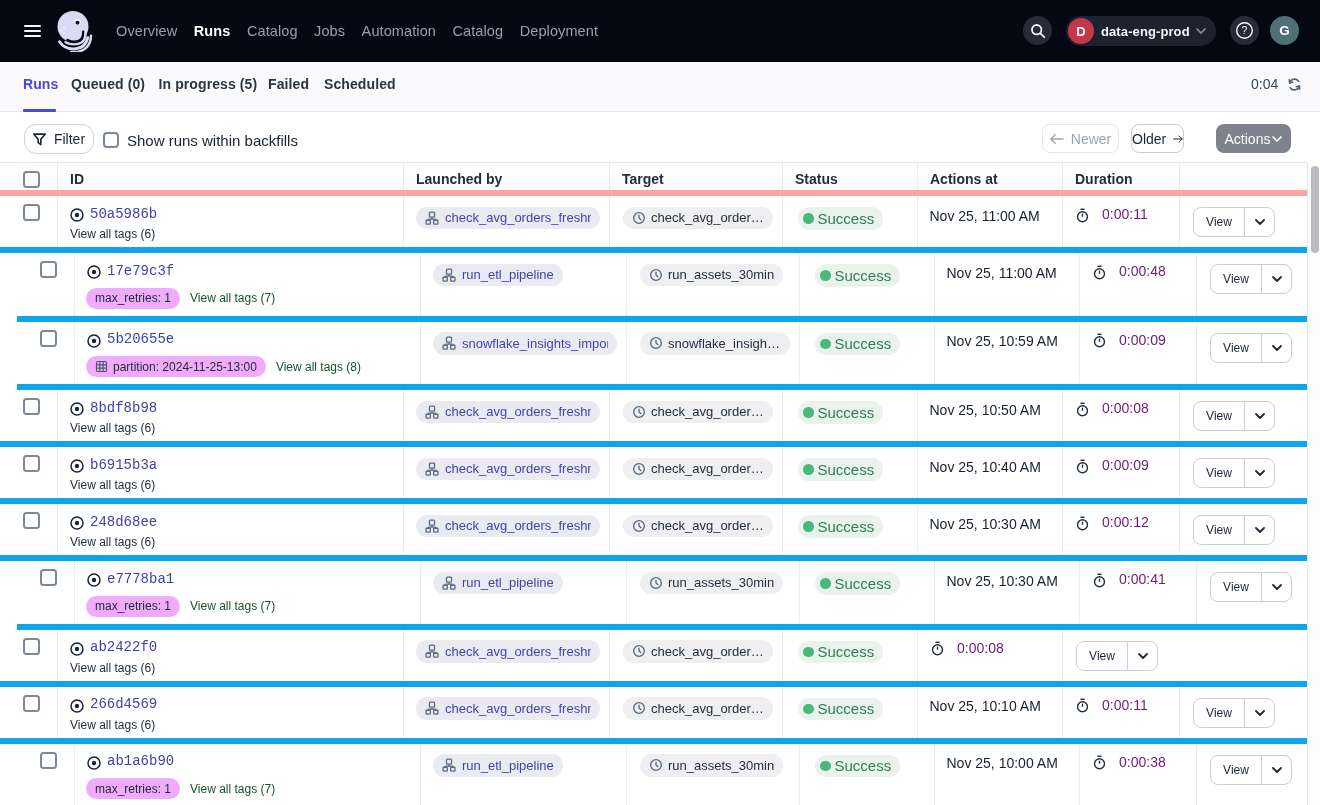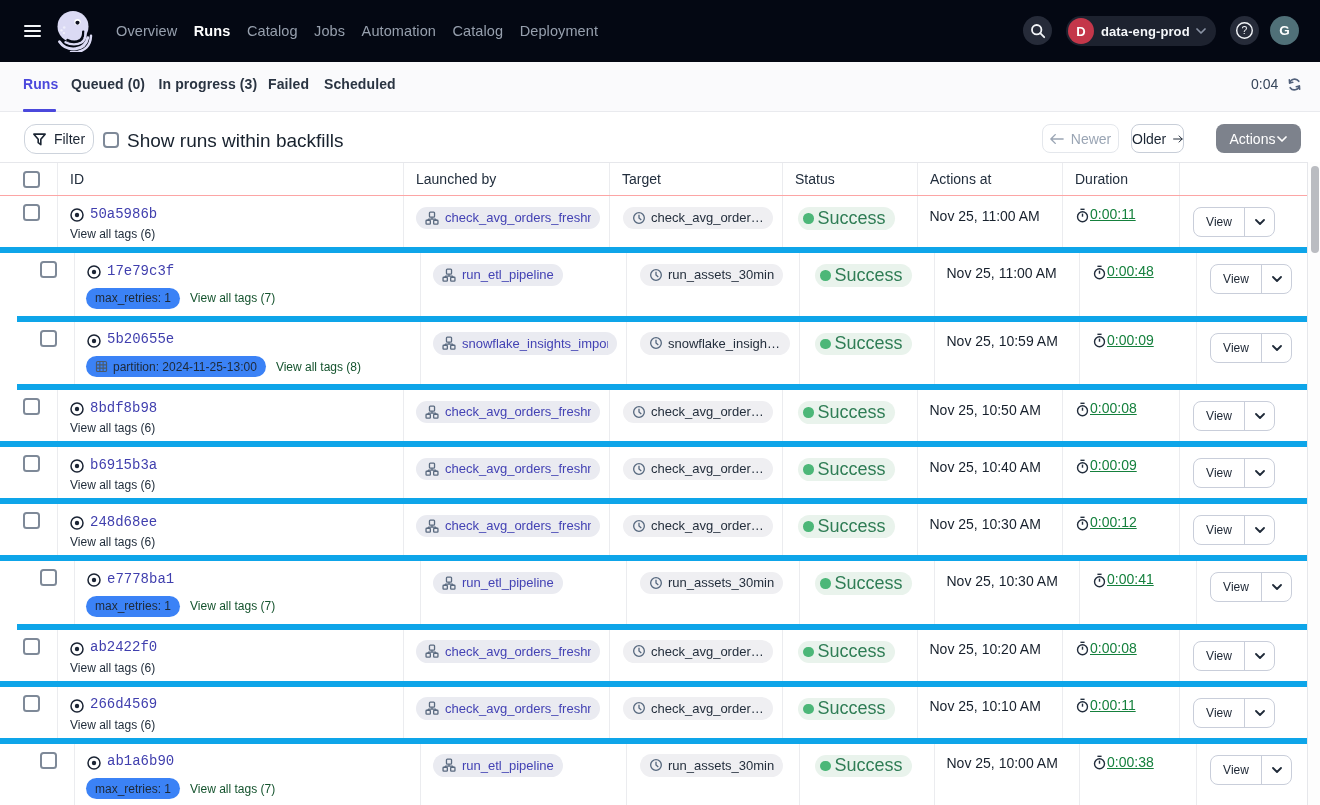--- a/index.html
+++ b/index.html
@@ -23,64 +23,64 @@
 .tab { position:absolute; top:14px; font-size:14px; font-weight:700; color:#2A3442; letter-spacing:.1px; }
 .tab.on { color:#4B48DC; }
 .underline { position:absolute; left:23px; top:47px; width:33px; height:3px; background:#4B48DC; border-radius:1px; }
 .elapsed { position:absolute; top:14px; left:1251px; font-size:14px; color:#36455A; }
 .refresh { position:absolute; left:1287px; top:15px; }
 
 
 .actionbar { position:absolute; left:0; top:112px; width:1320px; height:50px; background:#FFFFFF; }
 .fbtn { position:absolute; left:23.5px; top:12px; width:70px; height:30px; border:1px solid #CDD3DC; border-radius:12px; background:#fff; display:flex; align-items:center; justify-content:center; gap:7px; font-size:14px; color:#1A2432; font-weight:400; }
 .bfcb { position:absolute; left:103px; top:20px; width:16px; height:16px; border:2px solid #7E8998; border-radius:4px; background:#fff; }
-.bflbl { position:absolute; left:127px; top:21px; font-size:19px; line-height:15px; color:#18222E; }
+.bflbl { position:absolute; left:127px; top:21px; font-size:15px; line-height:15px; color:#18222E; }
 .pgbtn { position:absolute; top:12px; height:29px; border-radius:8px; background:#fff; display:flex; align-items:center; justify-content:center; font-size:14px; gap:7px; }
 .newer { left:1042px; width:77px; border:1px solid #E4E7EC; color:#9AA5B4; }
 .older { left:1131px; width:53px; border:1px solid #C8CEd8; color:#1B2634; }
-.abtn { position:absolute; left:1216px; top:12px; width:85px; height:29px; border-radius:8px; background:#7D828C; color:#fff; font-size:14px; display:flex; align-items:center; justify-content:center; gap:2px; }
+.abtn { position:absolute; left:1216px; top:12px; width:75px; height:29px; border-radius:8px; background:#7D828C; color:#fff; font-size:14px; display:flex; align-items:center; justify-content:center; gap:2px; }
 .abtn svg { stroke:#fff; }
 
 
 .tbl { position:absolute; left:0; top:162px; width:1307px; height:643px; border-top:1px solid #E6E7EB; overflow:hidden; background:#fff; }
-.hdr { display:grid; grid-template-columns:57px 346px 206px 173px 135px 145px 117px 128px; height:33px; border-bottom:1px solid #fca5a5; }
+.hdr { display:grid; grid-template-columns:57px 346px 206px 173px 135px 145px 117px 128px; height:33px; border-bottom:6px solid #fca5a5;font-weight:bold; }
 .hdr .h { font-size:14px; color:#222E3D; padding:8px 0 0 12px; border-left:1px solid #EBECEF; }
 .hdr .h:first-child, .row .c:first-child { border-left:none; }
 .row { display:grid; grid-template-columns:57px 346px 206px 173px 135px 145px 117px 128px; height:57px; border-bottom:6px solid #0ea5e9; }
 .row.tall { height:68.5px;margin-left:17px; }
 .c { border-left:1px solid #EBECEF; overflow:hidden; }
 .cb { display:block; width:17px; height:17px; border:2px solid #7E8998; border-radius:3.5px; margin:8px 0 0 23px; background:#fff; }
 .hdr .ccb { padding:0; border-left:none; }
 .ccb { border-left:none !important; }
 
 .cid { padding:9px 0 0 11px; }
 .l1 { display:flex; align-items:center; height:17px; }
 .ic-tg { margin-right:5px; flex:none; position:relative; top:1.5px; }
 .rid { font-family:"Liberation Mono",monospace; font-size:14px; color:#403FAE; letter-spacing:0; }
 .l2 { margin-top:5px; font-size:12px; color:#222E3C; padding-left:1px; }
 .l2p { margin-top:8.5px; display:flex; align-items:center; }
-.tagpill { display:inline-flex; align-items:center; height:21px; background:#3b82f6; border-radius:10.5px; padding:0 9px; font-size:12px; color:#1E2936; gap:5px; }
+.tagpill { display:inline-flex; align-items:center; height:21px; background:#f0abfc; border-radius:10.5px; padding:0 9px; font-size:12px; color:#1E2936; gap:5px; }
 .vat { font-size:12px; color:#14532d; margin-left:10px; }
 
 .ctg { padding:10.5px 0 0 12px; }
 .clb { padding:10.5px 0 0 13px; }
 .pill { display:inline-flex; align-items:center; height:22.5px; border-radius:11.5px; padding:0 10px; max-width:184px; }
 .tpill { background:#EAEBF1; padding:0 9px; }
 .lpill { background:#EFEFF2; max-width:150px; padding:0 9px; }
 .ic-job { margin-right:6px; flex:none; }
 .ic-clk { margin-right:5px; flex:none; }
 .pt { font-size:13px; color:#4342B4; white-space:nowrap; overflow:hidden; }
 .pl { font-size:13px; color:#242F3D; white-space:nowrap; overflow:hidden; text-overflow:ellipsis; }
 
 .cst { padding:11px 0 0 15px; }
-.spill { display:inline-flex; align-items:center; height:22.5px; border-radius:11.5px; background:#E9F3EC; padding:0 9px 0 5px; font-size:18px; color:#2F7D55; }
+.spill { display:inline-flex; align-items:center; height:22.5px; border-radius:11.5px; background:#E9F3EC; padding:0 9px 0 5px; font-size:15px; color:#2F7D55; }
 .spill i { width:10.5px; height:10.5px; border-radius:50%; background:#4CB778; margin-right:4px; }
 
 .cca { padding:11.5px 0 0 11.5px; font-size:14px; color:#17202C; }
-.cdu { padding:10px 0 0 12px; font-size:14px; color:#15803d; display:flex; align-items:flex-start; gap:0;text-decoration:underline; }
+.cdu { padding:10px 0 0 12px; font-size:14px; color:#701a75; display:flex; align-items:flex-start; gap:12px; }
 .cdu svg { margin-top:1.5px; }
 .cdu span { line-height:17px; }
 
 .cvw { padding:11px 0 0 13px; }
 .vbtn { display:inline-flex; width:82px; height:30px; border:1px solid #C9CEDA; border-radius:8px; background:#fff; overflow:hidden; }
 .vt { width:51px; display:flex; align-items:center; justify-content:center; font-size:12px; color:#1B2533; border-right:1px solid #C9CEDA; }
 .va { flex:1; display:flex; align-items:center; justify-content:center; }
 
 
 .sbar { position:absolute; right:0; top:162px; width:13px; height:643px; background:#FDFDFD; border-left:1px solid #E6E7EB; }
@@ -132,21 +132,21 @@
         <circle cx="10" cy="10" r="8.2" fill="none" stroke="#F3F5F8" stroke-width="1.5"></circle>
         <text x="10" y="14" text-anchor="middle" font-family="Liberation Sans" font-size="11" fill="#F3F5F8">?</text>
       </svg>
     </div>
   <div class="avatar">G</div>
 </div>
 
 <div class="tabs">
   <span class="tab on" style="left:23px;">Runs</span>
   <span class="tab" style="left:71px;">Queued (0)</span>
-  <span class="tab" style="left:158.5px;">In progress (3)</span>
+  <span class="tab" style="left:158.5px;">In progress (5)</span>
   <span class="tab" style="left:268px;">Failed</span>
   <span class="tab" style="left:324px;">Scheduled</span>
   <div class="underline"></div>
   <span class="elapsed">0:04</span>
   <span class="refresh"><svg width="15" height="15" viewBox="0 0 16 16" fill="none" stroke="#51607A" stroke-width="1.7" stroke-linecap="round" stroke-linejoin="round">
 <path d="M2.8 6.4 A5.5 5.5 0 0 1 12.6 4.6"></path>
 <path d="M2.5 2.9 L2.8 6.4 L6.1 5.7"></path>
 <path d="M13.2 9.6 A5.5 5.5 0 0 1 3.4 11.4"></path>
 <path d="M13.5 13.1 L13.2 9.6 L9.9 10.3"></path>
 </svg></span>
@@ -573,21 +573,20 @@
           <span class="pt">check_avg_orders_freshness_check</span>
         </span></div>
 <div class="c clb"><span class="pill lpill">
           <svg class="ic-clk" width="14" height="14" viewBox="0 0 16 16" fill="none" stroke="#56687E" stroke-width="1.5">
             <circle cx="8" cy="8" r="6.1"></circle>
             <path d="M8 4.4V8l2.6 2.3"></path>
           </svg>
           <span class="pl">check_avg_orders_freshness</span>
         </span></div>
 <div class="c cst"><span class="spill"><i></i>Success</span></div>
-<div class="c cca">Nov 25, 10:20 AM</div>
 <div class="c cdu">
         <svg class="ic-tm" width="15" height="15" viewBox="0 0 16 16" fill="none" stroke="#222D3C" stroke-width="1.5">
           <path d="M5.8 1.4h4.4"></path>
           <circle cx="8" cy="9.3" r="5.3"></circle>
           <path d="M8 6v3.3"></path>
         </svg>
         <span>0:00:08</span>
       </div>
 <div class="c cvw"><span class="vbtn">
           <span class="vt">View</span>

